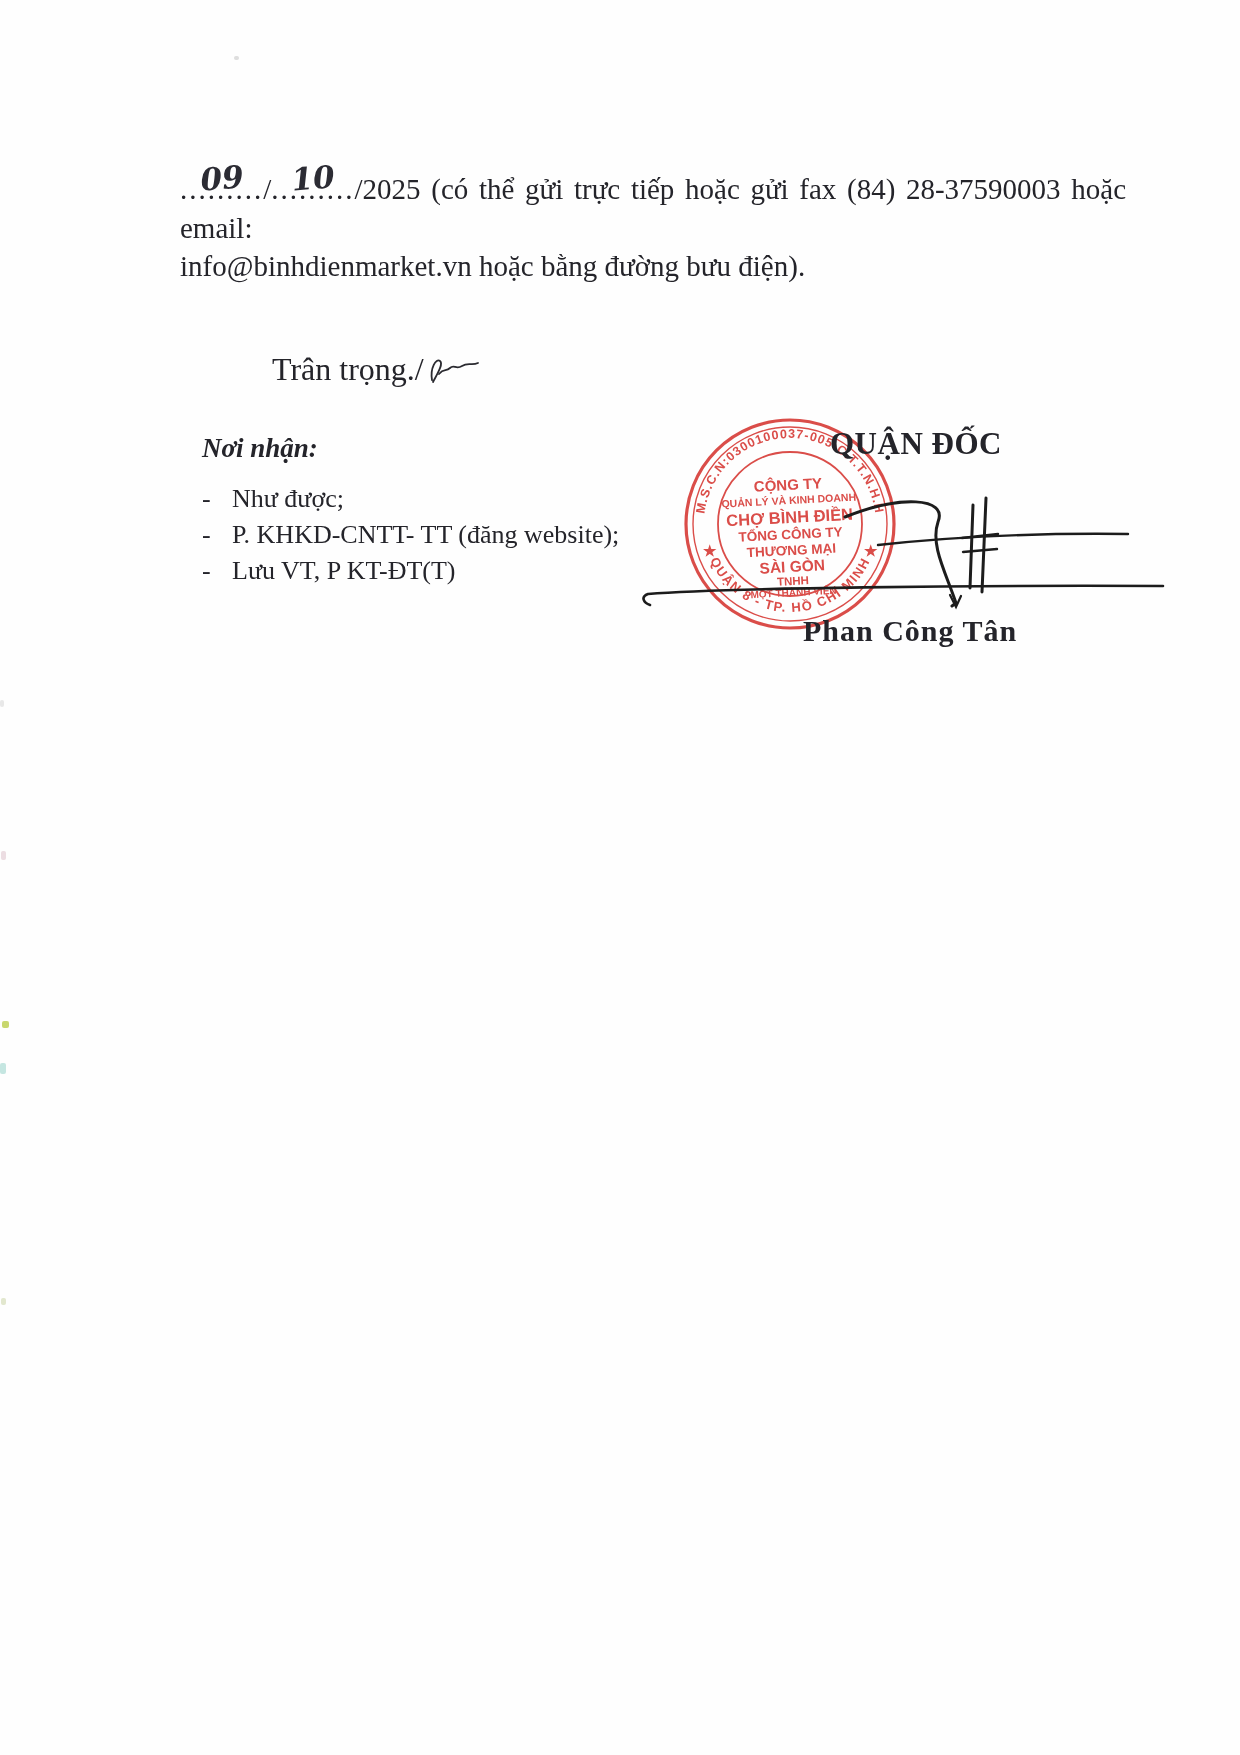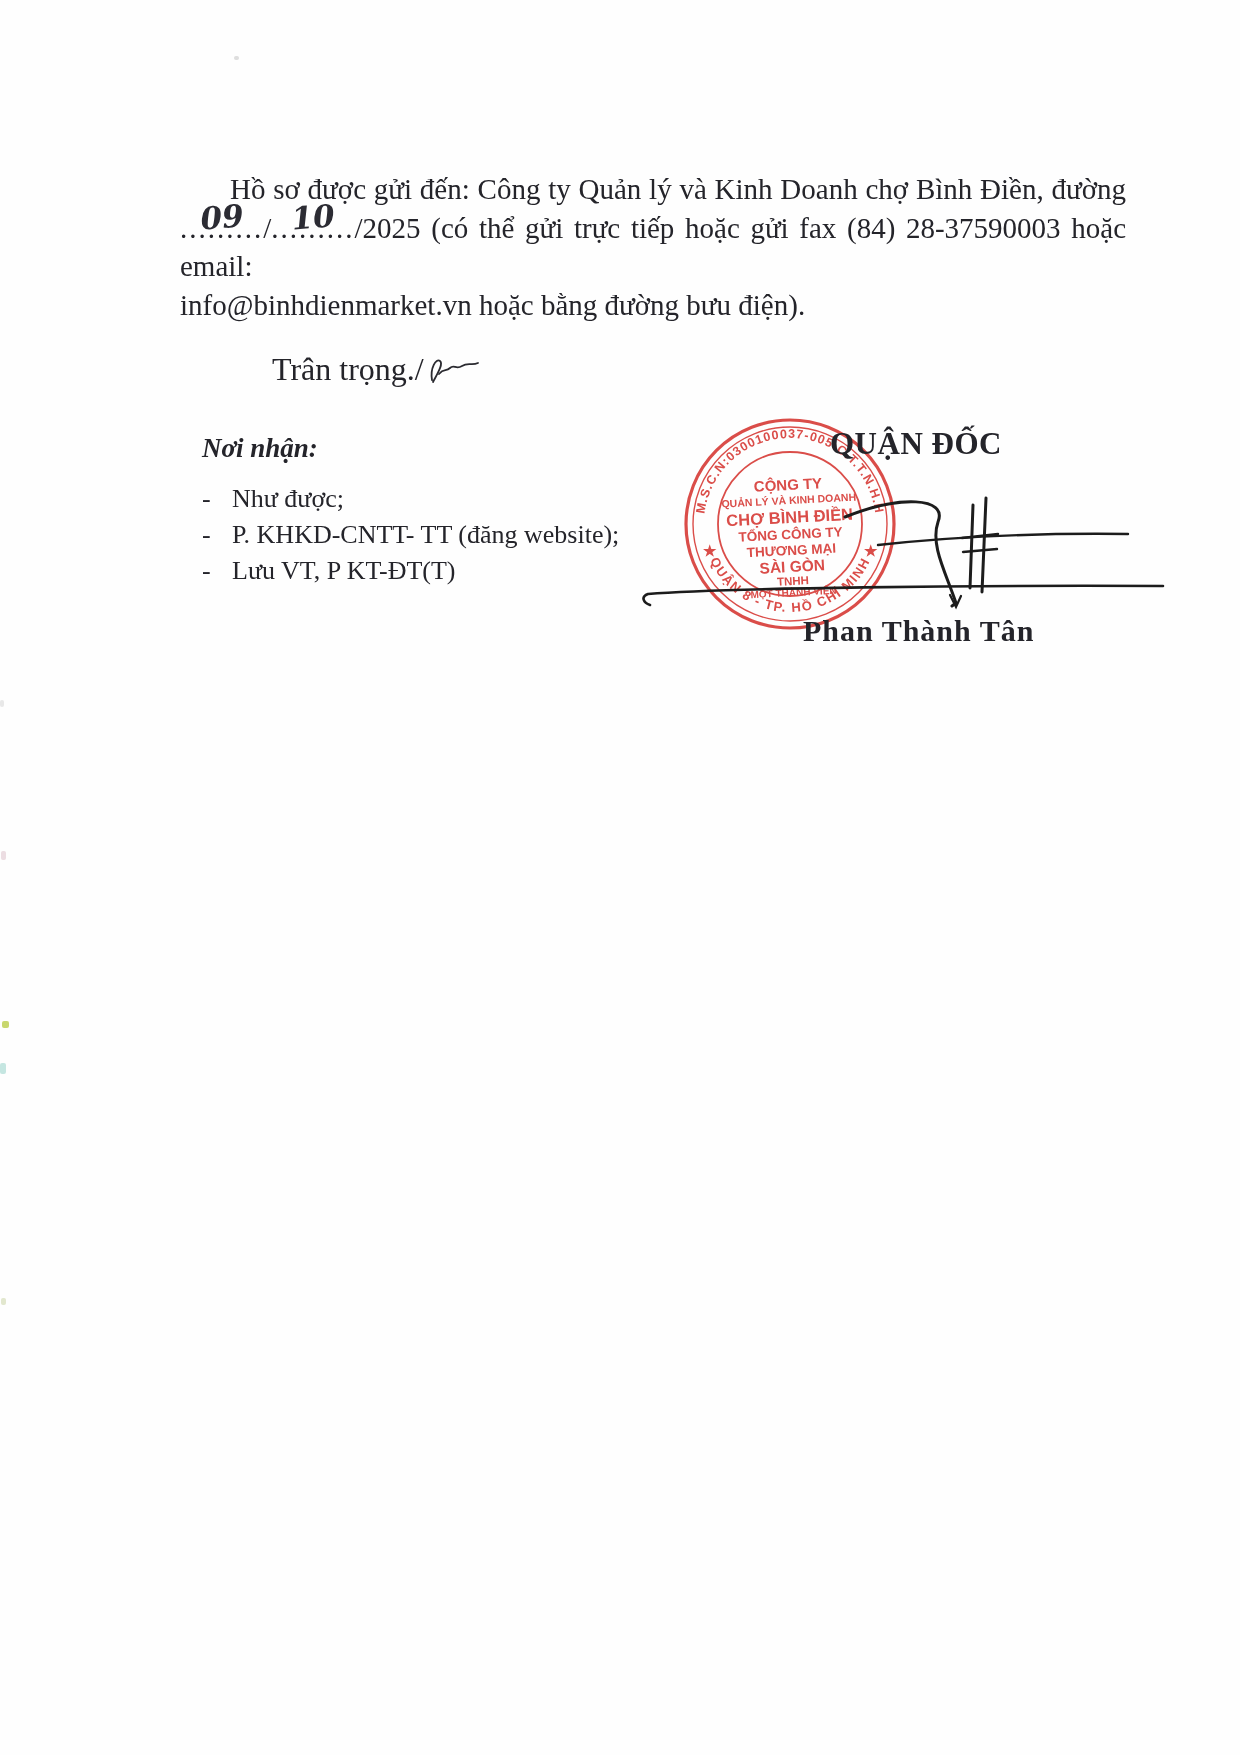--- a/index.html
+++ b/index.html
@@ -43,21 +43,20 @@
   .a4 { left:0; top:1063px; width:6px; height:11px; background:#9fd6cd; opacity:.6; }
   .a5 { left:1px; top:1298px; width:5px; height:7px; background:#c6cf9e; opacity:.5; }
   .a6 { left:234px; top:56px; width:5px; height:4px; background:#bdbdbd; opacity:.5; }
 </style>
 </head>
 <body>
 
 <div class="page">
 
   <div class="para">
-    <div class="jline line1">Hồ sơ được gửi đến: Công ty Quản lý và Kinh Doanh chợ Bình Điền, đường</div>
     <div class="jline"><span class="slot"><span class="slot-dots">.........</span><span class="hw">09</span></span><span>/</span><span class="slot"><span class="slot-dots">.........</span><span class="hw">10</span></span><span>/2025 (có thể gửi trực tiếp hoặc gửi fax (84) 28-37590003 hoặc email:</span></div>
     <div class="jline line-last">info@binhdienmarket.vn hoặc bằng đường bưu điện).</div>
   </div>
 
   <div class="closing">
     <span>Trân trọng./</span><svg width="70" height="34" viewBox="0 0 70 34">
       <g fill="none" stroke="#2a2a30" stroke-width="1.8" stroke-linecap="round">
         <path d="M6 28 C 4 16, 10 6, 14 9 C 18 12, 10 24, 7 30"></path>
         <path d="M13 22 C 18 16, 20 20, 24 16 C 28 12, 30 18, 36 14 C 42 10, 46 14, 52 11"></path>
       </g>
@@ -104,21 +103,21 @@
         <text class="stamp-txt" x="120" y="135" font-size="13.5">TỔNG CÔNG TY</text>
         <text class="stamp-txt" x="120" y="151" font-size="13.5">THƯƠNG MẠI</text>
         <text class="stamp-txt" x="120" y="168" font-size="15.5">SÀI GÒN</text>
         <text class="stamp-txt" x="120" y="181" font-size="11.5">TNHH</text>
         <text class="stamp-txt" x="120" y="192" font-size="10">MỘT THÀNH VIÊN</text>
       </g>
     </g>
   </svg>
 
   <div class="sign-title">QUẬN ĐỐC</div>
-  <div class="sign-name">Phan Thành Tân</div>
+  <div class="sign-name">Phan Công Tân</div>
 
   <svg class="sig-svg" width="600" height="180" viewBox="0 0 600 180">
     <g fill="none" stroke-width="2.6" stroke-linecap="round" stroke="#1c1c1c">
       <path d="M 245 62 C 300 40, 348 42, 338 67 C 330 90, 346 118, 356 148 L 352 151" stroke-width="3"></path>
       <path d="M 350 140 L 356 152 L 361 141" stroke-width="2.2"></path>
       <path d="M 373 50 L 370 133" stroke-width="3"></path>
       <path d="M 386 43 L 382 137" stroke-width="3"></path>
       <path d="M 362 83 L 398 79" stroke-width="2.4"></path>
       <path d="M 363 97 L 397 94" stroke-width="2.4"></path>
       <path d="M 278 90 C 360 81, 450 78, 528 79" stroke-width="2.4"></path>

